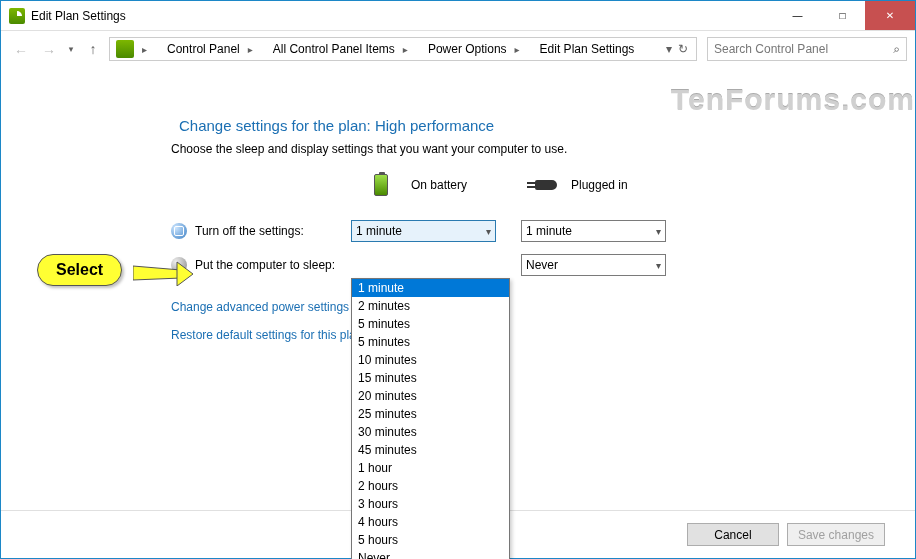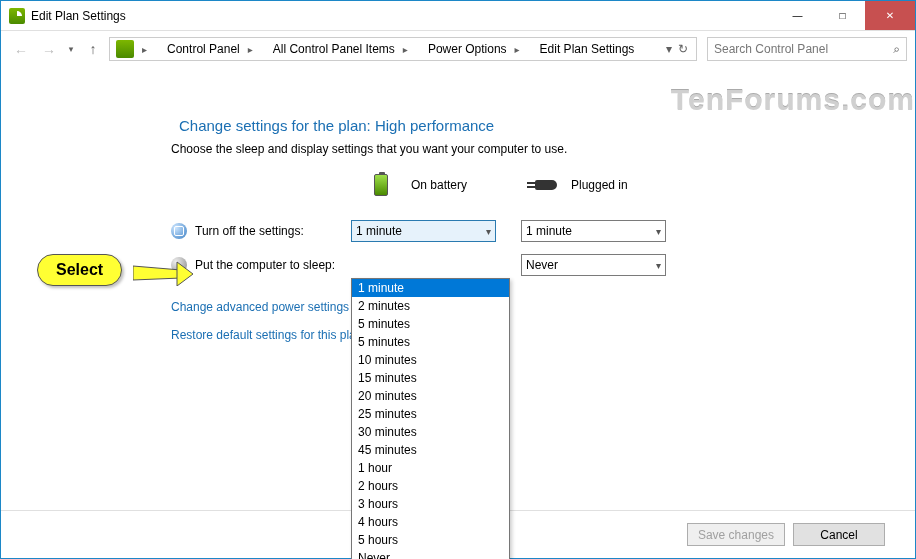--- a/index.html
+++ b/index.html
@@ -323,17 +323,17 @@
       </div>
       <svg width="60" height="26">
           <polygon points="0,6 48,10 48,18 0,20" fill="#ffff33" stroke="#555"></polygon>
           <polygon points="44,2 60,14 44,26" fill="#ffff33" stroke="#555"></polygon>
         </svg>
     </div>
 
   </div>
 
   <div class="footer">
+    <div class="btn">Cancel</div>
     <div class="btn disabled">Save changes</div>
-    <div class="btn">Cancel</div>
   </div>
 
 </div>
 
 </body></html>

